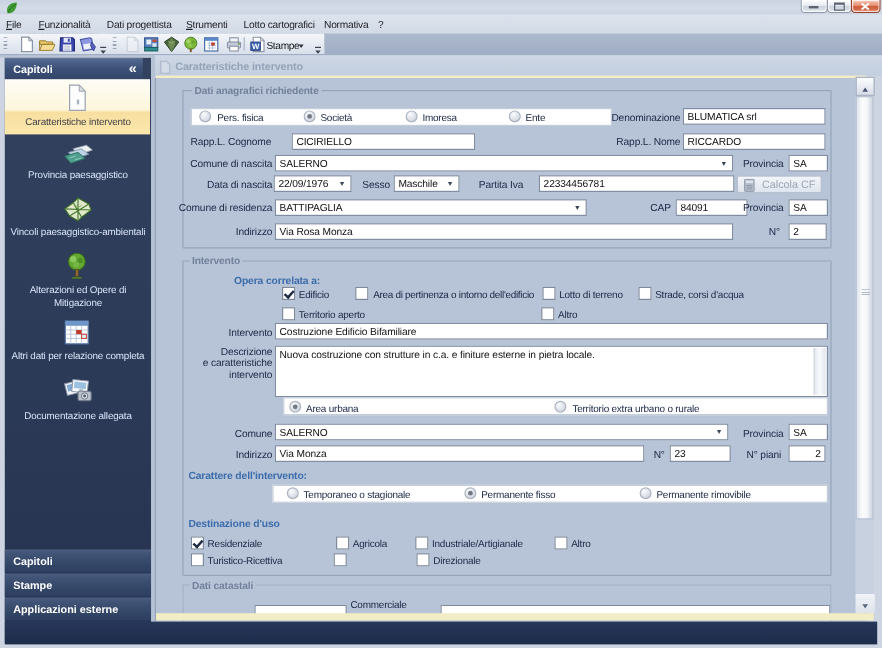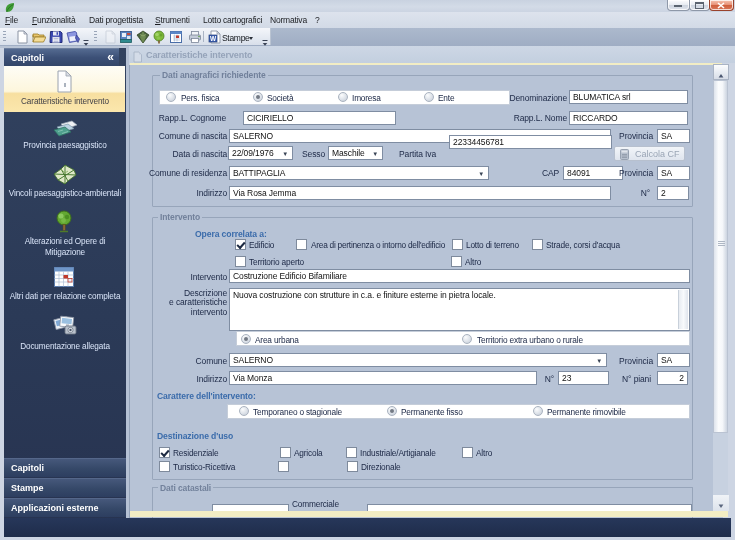--- a/index.html
+++ b/index.html
@@ -247,37 +247,37 @@
 <div class="abs fld" style="left:569px;top:111px;width:119px;">RICCARDO</div>
 <div class="abs lab" style="left:127px;top:131px;width:100px;">Comune di nascita</div>
 <div class="abs fld" style="left:229px;top:129px;width:382px;">SALERNO<span class="abs arr" style="right:4px;top:4px;">▼</span></div>
 <div class="abs lab" style="left:553px;top:131px;width:100px;">Provincia</div>
 <div class="abs fld" style="left:657px;top:129px;width:33px;">SA</div>
 <div class="abs lab" style="left:127px;top:149px;width:100px;">Data di nascita</div>
 <div class="abs fld" style="left:228px;top:146px;width:65px;">22/09/1976<span class="abs arr" style="right:4px;top:4px;">▼</span></div>
 <div class="abs lab" style="left:250px;top:149px;width:75px;">Sesso</div>
 <div class="abs fld" style="left:328px;top:146px;width:55px;">Maschile<span class="abs arr" style="right:4px;top:4px;">▼</span></div>
 <div class="abs lab" style="left:336px;top:149px;width:100px;">Partita Iva</div>
-<div class="abs fld" style="left:449px;top:135px;width:163px;">22334456781</div>
+<div class="abs fld" style="left:449px;top:146px;width:163px;">22334456781</div>
 <div class="abs" id="btn-cf" style="left:614px;top:146px;width:71px;height:15px;background:linear-gradient(#f2f5f9,#dfe5ee);border:1px solid #b7c0ce;box-sizing:border-box;border-radius:2px;">
       <span class="abs" style="left:20px;top:2px;font-size:9px;color:#9aa5b5;">Calcola CF</span>
       <svg class="abs" style="left:5px;top:2px;" width="9" height="11" viewBox="0 0 9 11">
         <rect x="0.5" y="0.5" width="8" height="10" rx="1" fill="#b6bfcc" stroke="#97a1b0"></rect>
         <rect x="1.5" y="1.5" width="6" height="2" fill="#dfe4ea"></rect>
         <path d="M2 5.5 h5 M2 7 h5 M2 8.5 h5" stroke="#8d97a6" stroke-width="0.8"></path>
       </svg>
     </div>
 <div class="abs lab" style="left:127px;top:168px;width:100px;">Comune di residenza</div>
 <div class="abs fld" style="left:229px;top:166px;width:260px;">BATTIPAGLIA<span class="abs arr" style="right:4px;top:4px;">▼</span></div>
 <div class="abs lab" style="left:459px;top:168px;width:100px;">CAP</div>
 <div class="abs fld" style="left:563px;top:166px;width:60px;">84091</div>
 <div class="abs lab" style="left:553px;top:168px;width:100px;">Provincia</div>
 <div class="abs fld" style="left:657px;top:166px;width:33px;">SA</div>
 <div class="abs lab" style="left:127px;top:188px;width:100px;">Indirizzo</div>
-<div class="abs fld" style="left:229px;top:186px;width:382px;">Via Rosa Jemma</div>
+<div class="abs fld" style="left:229px;top:186px;width:382px;">Via Rosa Monza</div>
 <div class="abs lab" style="left:550px;top:188px;width:100px;">N°</div>
 <div class="abs fld" style="left:657px;top:186px;width:32px;">2</div>
 
 <div class="abs gbox" style="left:152px;top:217px;width:539px;height:261px;"></div>
 <div class="abs glabel" style="left:158px;top:212px;">Intervento</div>
 <div class="abs blab" style="left:160px;top:229px;margin-left:35px;">Opera correlata a:</div>
 <div class="abs cb ck" style="left:235px;top:239px;"></div>
     <div class="abs cbtx" style="left:249px;top:240px;">Edificio</div>
 <div class="abs cb" style="left:296px;top:239px;"></div>
     <div class="abs cbtx" style="left:311px;top:240px;letter-spacing:-0.25px;">Area di pertinenza o intorno dell'edificio</div>

